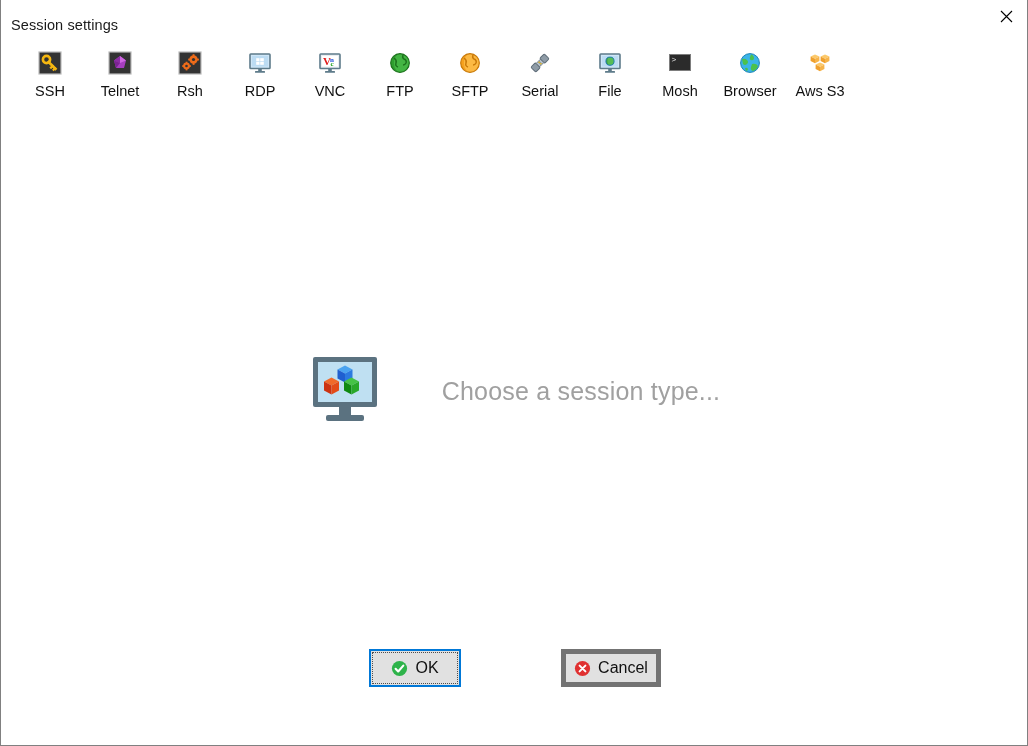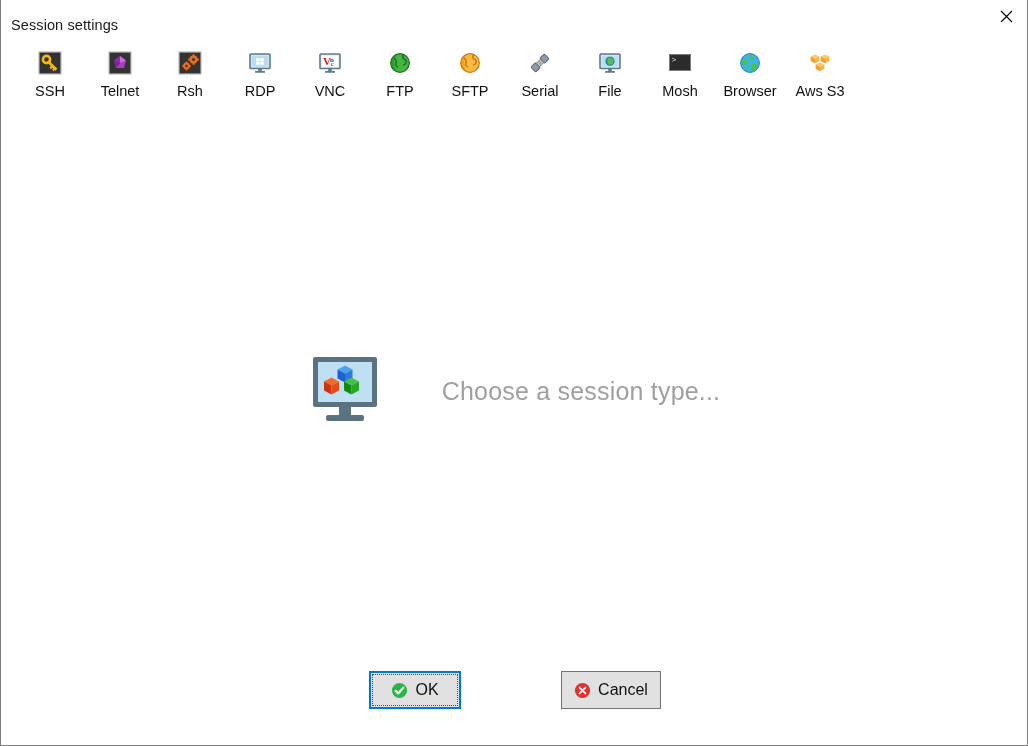--- a/index.html
+++ b/index.html
@@ -81,21 +81,21 @@
   #center-icon svg { display: block; }
   #center-text {
     font-size: 25px;
     color: #a0a0a0;
     white-space: nowrap;
     letter-spacing: 0.2px;
   }
 
   
   #footer {
-    position: absolute; left: 0; top: 670px;
+    position: absolute; left: 0; top: 648px;
     width: 1028px; height: 40px;
     display: flex; flex-direction: row;
     align-items: center; justify-content: center;
   }
   .btn {
     height: 38px;
     display: inline-flex; align-items: center; justify-content: center;
     background: #e1e1e1;
     font-size: 16px;
     color: #101010;
@@ -111,21 +111,21 @@
     margin-right: 100px;
   }
   #ok-btn .focus-ring {
     position: absolute;
     left: 1px; top: 1px; right: 1px; bottom: 1px;
     border: 1px dotted #4d4d4d;
     pointer-events: none;
   }
   #cancel-btn {
     width: 100px;
-    border: 1px solid #737373;
+    border: 5px solid #737373;
   }
   .btn-ico {
     width: 17px; height: 17px;
     margin-right: 7px;
     display: inline-flex; align-items: center; justify-content: center;
   }
   .btn-ico svg { display: block; }
   .btn-label { line-height: 18px; }
 </style>
 </head>

